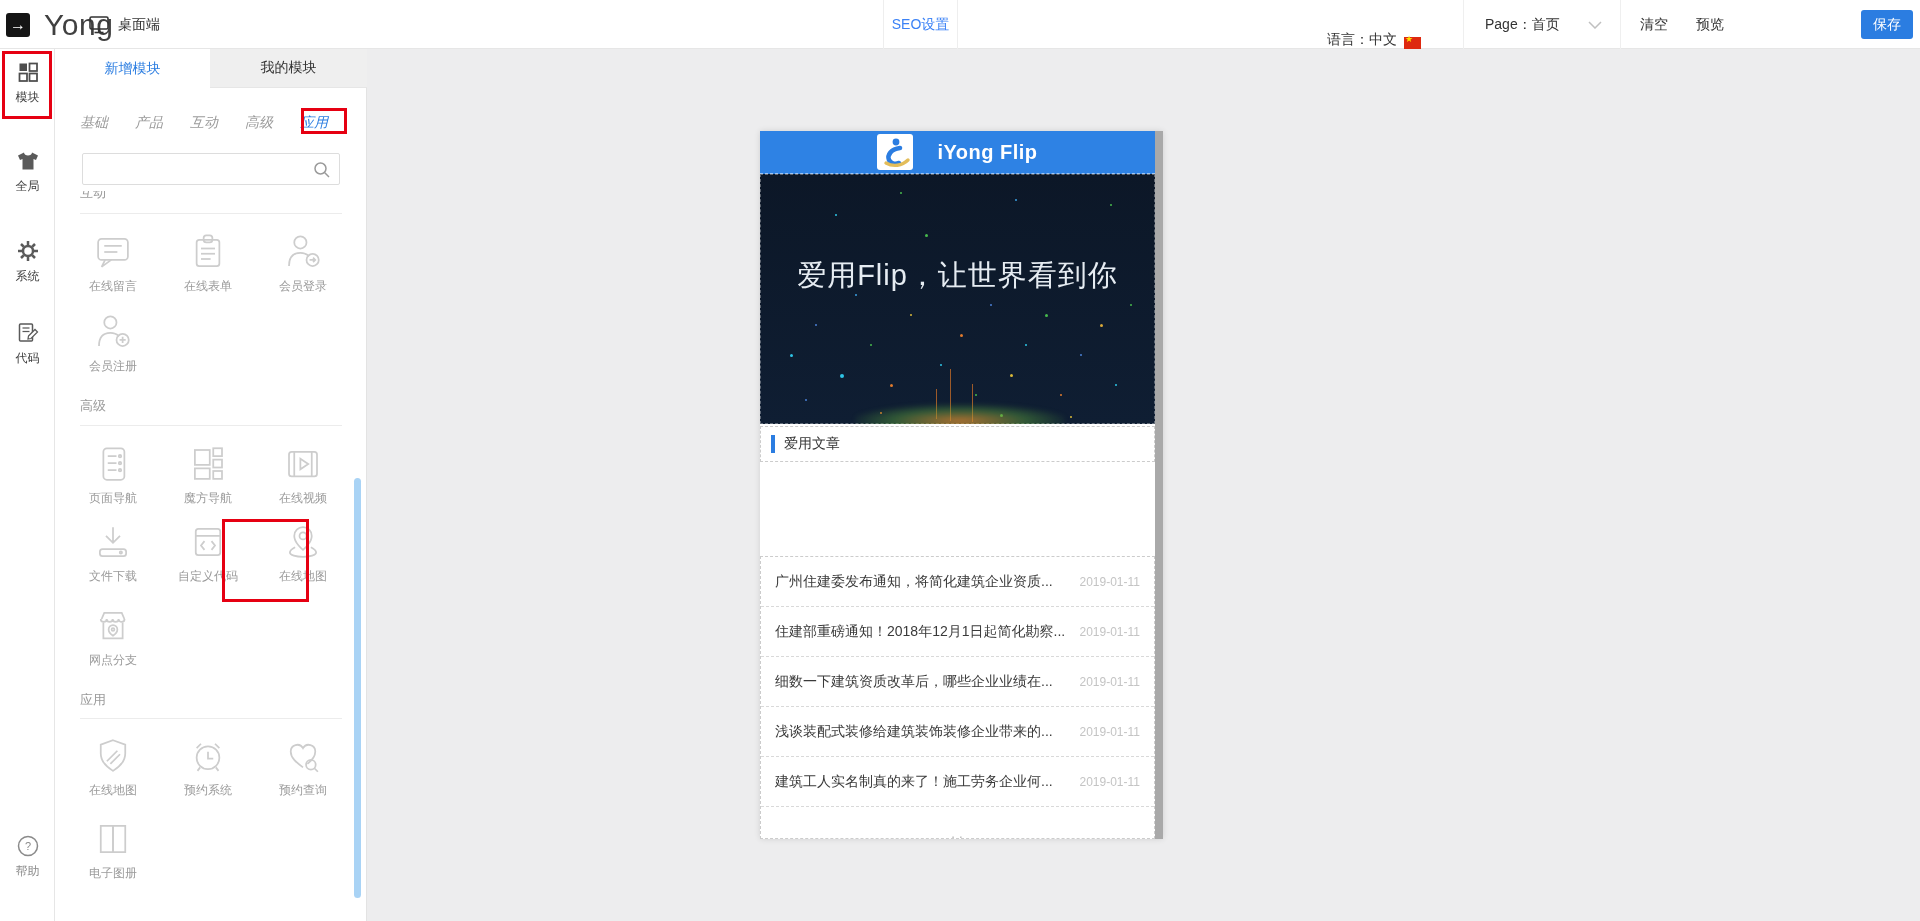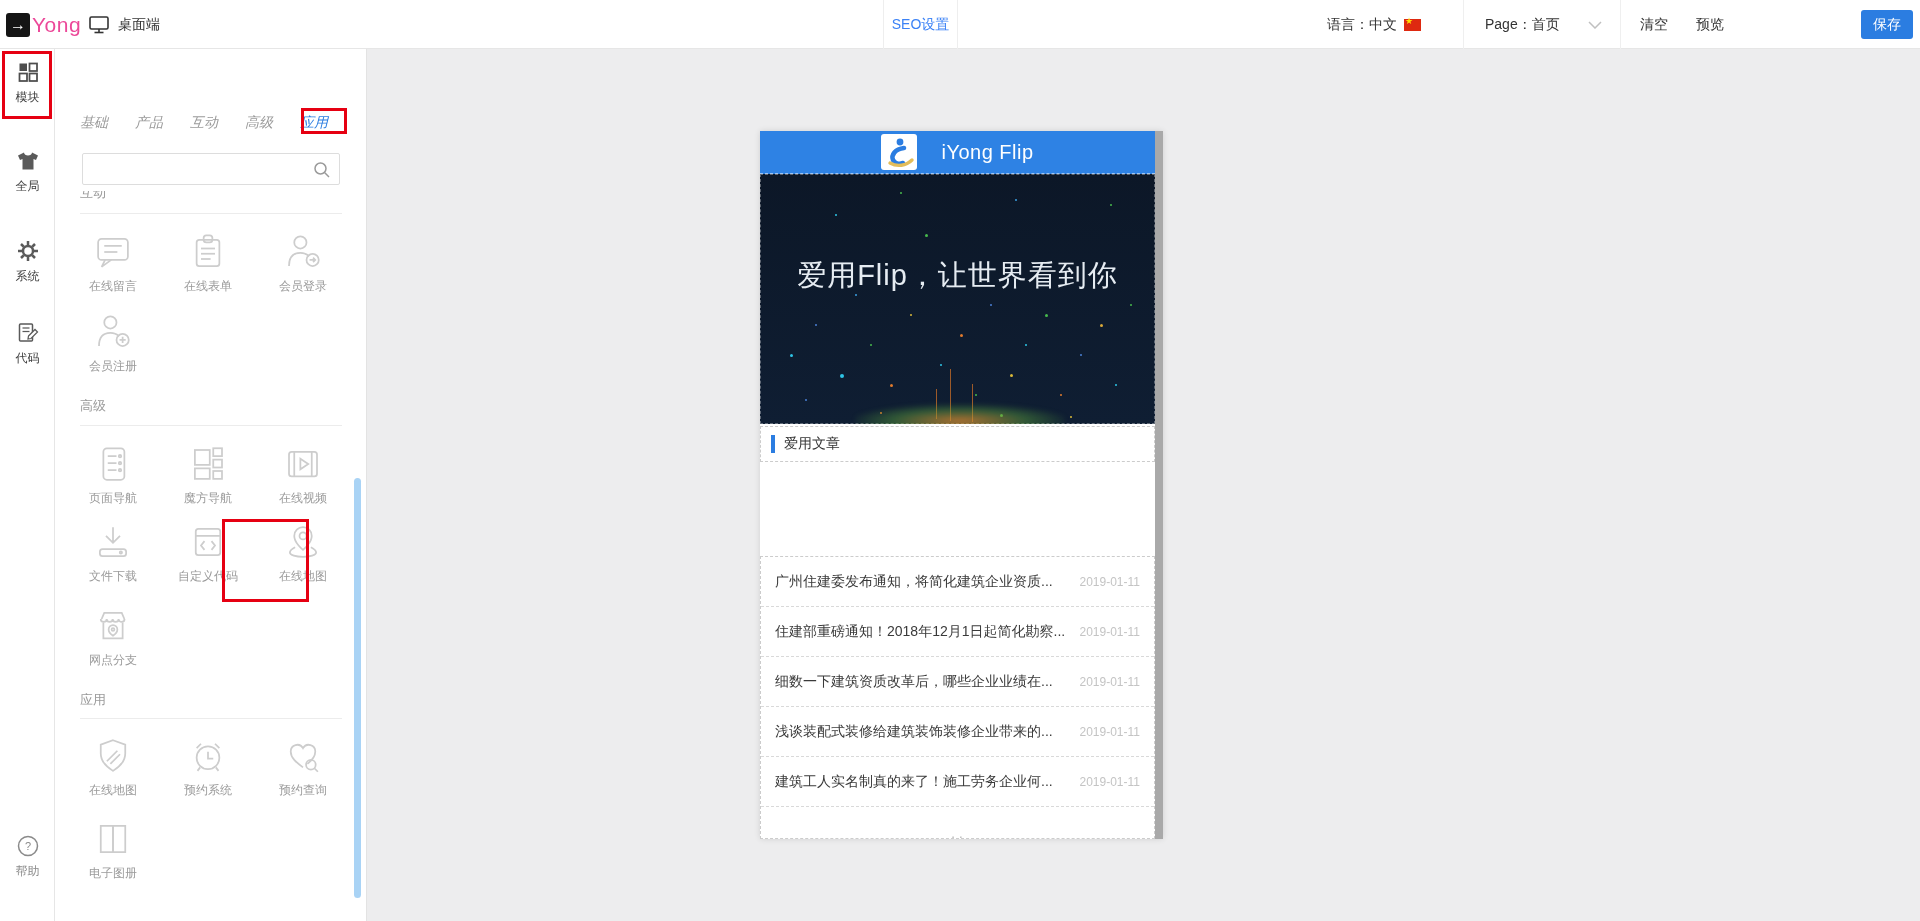--- a/index.html
+++ b/index.html
@@ -4,24 +4,24 @@
 <style>
   * { margin:0; padding:0; box-sizing:border-box; }
   html,body { width:1920px; height:921px; overflow:hidden; }
   body { font-family:"Liberation Sans","DejaVu Sans",sans-serif; background:#ededee; }
   .stage { position:relative; width:1920px; height:921px; background:#ededee; }
 
   
   .topbar { position:absolute; left:0; top:0; width:1920px; height:49px; background:#fff; border-bottom:1px solid #e6e6e6; z-index:20; }
   .logo { position:absolute; left:6px; top:0; height:49px; display:flex; align-items:center; cursor:pointer; }
   .logo-mark { width:24px; height:24px; background:#151515; color:#fff; border-radius:3px; display:flex; align-items:center; justify-content:center; font-size:16px; font-weight:bold; }
-  .logo-text { font-size:21px; color:#ec4899; margin-left:2px; letter-spacing:0.5px; }
+  .logo-text { font-size:30px; color:#404040; margin-left:14px; letter-spacing:0.5px; }
   .device { position:absolute; left:88px; top:0; height:49px; display:flex; align-items:center; gap:8px; font-size:14px; color:#333; cursor:pointer; }
   .seo-cell { position:absolute; left:883px; top:0; width:75px; height:49px; border-left:1px solid #eee; border-right:1px solid #eee; display:flex; align-items:center; justify-content:center; font-size:14px; color:#3b82f6; cursor:pointer; }
-  .lang { position:absolute; left:1327px; top:0; height:49px; display:flex; align-items:center; gap:7px; font-size:14px; color:#333; cursor:pointer; }
+  .lang { position:absolute; left:1327px; top:0; height:49px; display:flex; align-items:flex-end; gap:7px; font-size:14px; color:#333; cursor:pointer; }
   .flag { position:relative; width:17px; height:12px; background:#de2910; display:inline-block; }
   .flag .star { position:absolute; left:1px; top:-3px; color:#ffde00; font-size:9px; }
   .tb-divider { position:absolute; top:0; width:1px; height:49px; background:#efefef; }
   .page-select { position:absolute; left:1485px; top:0; height:49px; width:120px; display:flex; align-items:center; font-size:14px; color:#333; cursor:pointer; }
   .chevron { position:absolute; left:1588px; top:21px; }
   .tb-link { position:absolute; top:0; height:49px; display:flex; align-items:center; font-size:14px; color:#333; cursor:pointer; }
   .btn-save { position:absolute; left:1861px; top:10px; width:52px; height:29px; background:#2b7de1; color:#fff; font-size:14px; border:none; border-radius:3px; cursor:pointer; }
 
   
   .sidebar { position:absolute; left:0; top:49px; width:55px; height:872px; background:#fff; border-right:1px solid #e6e6e6; z-index:15; }
@@ -48,21 +48,21 @@
   .mod { position:absolute; width:90px; text-align:center; cursor:pointer; }
   .mod .mico { display:block; height:42px; }
   .mod .mlabel { display:block; font-size:12px; color:#9b9b9b; margin-top:5px; white-space:nowrap; }
   .mcol0 { left:13px; } .mcol1 { left:108px; } .mcol2 { left:203px; }
   .panel-scroll { position:absolute; left:299px; top:429px; width:7px; height:420px; background:#a9d3f5; border-radius:4px; cursor:pointer; }
 
   
   .canvas { position:absolute; left:368px; top:49px; width:1552px; height:872px; background:#ededee; }
   .phone { position:absolute; left:760px; top:131px; width:403px; height:708px; background:#fff; box-shadow:0 0 6px rgba(0,0,0,0.12); z-index:5; }
   .p-scrollbar { position:absolute; right:0; top:0; width:8px; height:708px; background:#a9a9a9; cursor:pointer; }
-  .p-header { position:absolute; left:0; top:0; width:395px; height:43px; background:#2e82e4; display:flex; align-items:center; justify-content:center; gap:24px; border-bottom:1px dashed rgba(255,255,255,0.55); cursor:pointer; }
+  .p-header { position:absolute; left:0; top:0; width:395px; height:43px; background:#2e82e4; display:flex; align-items:center; justify-content:center; gap:24px; border-bottom:1px dashed rgba(255,255,255,0.55); cursor:pointer;font-weight:bold; }
   .p-logo { width:36px; height:36px; background:#fff; border-radius:3px; position:relative; overflow:hidden; }
   .p-title { color:#fff; font-size:20px; letter-spacing:0.5px; }
   .p-hero { position:absolute; left:0; top:43px; width:395px; height:250px; background:linear-gradient(180deg,#0c1727 0%,#0f1e33 100%); outline:1px dashed rgba(255,255,255,0.35); outline-offset:-1px; overflow:hidden; cursor:pointer; }
   .hero-text { position:absolute; left:0; top:82px; width:395px; text-align:center; color:#e6ecf2; font-size:29px; letter-spacing:1px; white-space:nowrap; }
   .dot { position:absolute; border-radius:50%; }
   .globe-glow { position:absolute; left:95px; top:230px; width:210px; height:34px; background:radial-gradient(ellipse at center, rgba(226,140,48,0.75) 0%, rgba(90,160,60,0.45) 45%, rgba(0,0,0,0) 75%); filter:blur(2px); }
   .spike { position:absolute; width:1px; background:#c06a28; opacity:0.8; }
   .p-art-head { position:absolute; left:0; top:295px; width:395px; height:36px; background:#fff; border:1px dashed #ccc; display:flex; align-items:center; padding-left:10px; cursor:pointer; }
   .art-bar { width:4px; height:18px; background:#2b7de1; margin-right:9px; }
   .art-title { font-size:14px; color:#333; }
@@ -181,20 +181,24 @@
         <svg class="icn" width="24" height="24" viewBox="0 0 48 48">
           <circle cx="24" cy="24" r="19" fill="none" stroke="#8a8a8a" stroke-width="3"></circle>
           <text x="24" y="31" text-anchor="middle" font-size="22" fill="#8a8a8a" font-family="Liberation Sans, sans-serif">?</text>
         </svg>
       </span>
       <span class="slabel" style="color:#8a8a8a">帮助</span>
     </div>
   </div>
 
   <div class="panel">
+    <div class="tabs">
+      <div class="tab tab-new">新增模块</div>
+      <div class="tab tab-mine">我的模块</div>
+    </div>
     <div class="cats">
       <span class="cat">基础</span>
       <span class="cat">产品</span>
       <span class="cat">互动</span>
       <span class="cat">高级</span>
       <span class="cat active">应用</span>
     </div>
     <div class="searchbox">
       <input type="text" style="">
       <svg class="search-ic" width="18" height="18" viewBox="0 0 18 18">

